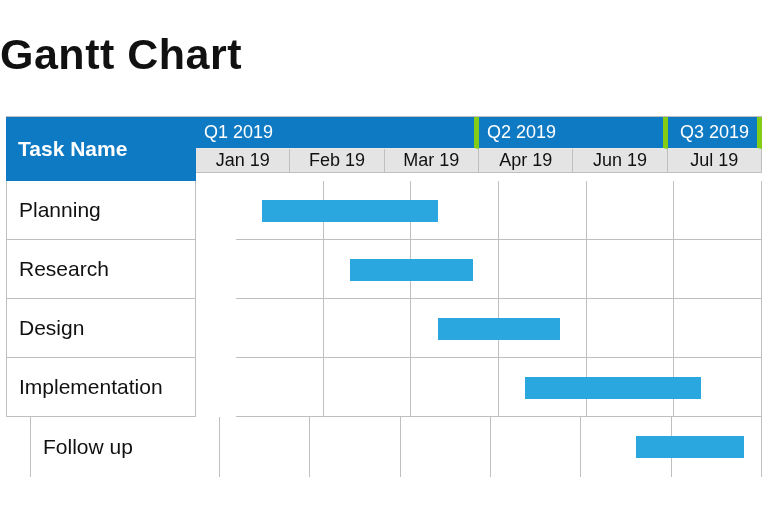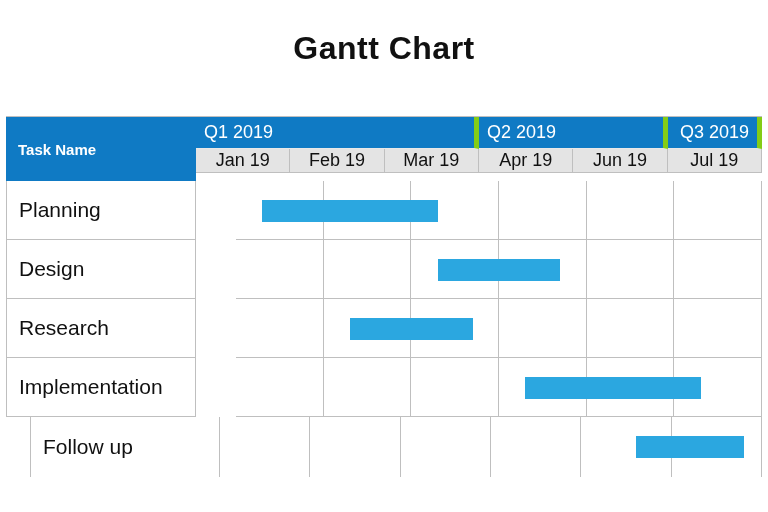--- a/index.html
+++ b/index.html
@@ -6,22 +6,22 @@
   body {
     width: 768px;
     height: 512px;
     background: #ffffff;
     font-family: -apple-system, BlinkMacSystemFont, "Segoe UI", Arial, sans-serif;
     color: #111;
     overflow: hidden;
     position: relative;
   }
   .title {
-    text-align: center;
-    font-size: 32px;
+    text-align: left;
+    font-size: 43px;
     font-weight: 800;
     margin-top: 30px;
     margin-bottom: 40px;
     letter-spacing: 0.5px;
   }
   .chart {
     position: absolute;
     left: 6px;
     right: 6px;
     top: 116px;
@@ -41,21 +41,21 @@
     color: #111;
     border-right: 1px solid #bfbfbf;
     border-bottom: 1px solid #bfbfbf;
     border-left: 1px solid #bfbfbf;
   }
   .header-name {
     width: 190px;
     flex: 0 0 190px;
     background: #0f7ac4;
     color: #fff;
-    font-size: 15px;
+    font-size: 21px;
     font-weight: 700;
     display: flex;
     align-items: center;
     padding-left: 12px;
     grid-row: 1 / span 2;
   }
   .timeline {
     flex: 1;
     display: grid;
     grid-template-columns: repeat(6, 1fr);
@@ -143,45 +143,45 @@
         <div class="bcell"></div>
         <div class="bcell"></div>
         <div class="bcell"></div>
       <div class="barlayer">
           <div class="bar" style="left: 5%; width: 33.3333%;"></div>
         </div>
     </div>
   </div>
 
   <div class="row body">
+    <div class="namecol">Research</div>
+    <div class="timeline">
+      <div class="bcell"></div>
+        <div class="bcell"></div>
+        <div class="bcell"></div>
+        <div class="bcell"></div>
+        <div class="bcell"></div>
+        <div class="bcell"></div>
+      <div class="barlayer">
+          <div class="bar" style="left: 21.6667%; width: 23.3333%;"></div>
+        </div>
+    </div>
+  </div>
+
+  <div class="row body">
     <div class="namecol">Design</div>
     <div class="timeline">
       <div class="bcell"></div>
         <div class="bcell"></div>
         <div class="bcell"></div>
         <div class="bcell"></div>
         <div class="bcell"></div>
         <div class="bcell"></div>
       <div class="barlayer">
           <div class="bar" style="left: 38.3333%; width: 23.3333%;"></div>
-        </div>
-    </div>
-  </div>
-
-  <div class="row body">
-    <div class="namecol">Research</div>
-    <div class="timeline">
-      <div class="bcell"></div>
-        <div class="bcell"></div>
-        <div class="bcell"></div>
-        <div class="bcell"></div>
-        <div class="bcell"></div>
-        <div class="bcell"></div>
-      <div class="barlayer">
-          <div class="bar" style="left: 21.6667%; width: 23.3333%;"></div>
         </div>
     </div>
   </div>
 
   <div class="row body">
     <div class="namecol">Implementation</div>
     <div class="timeline">
       <div class="bcell"></div>
         <div class="bcell"></div>
         <div class="bcell"></div>

